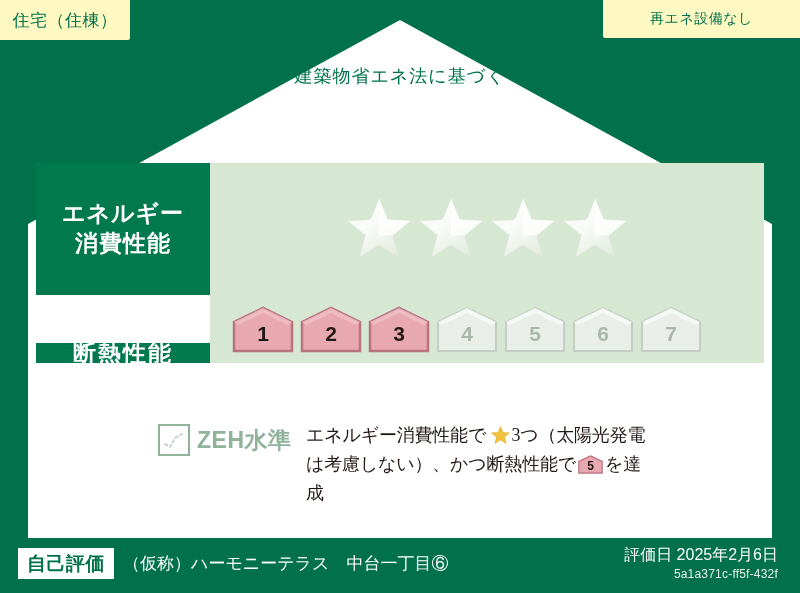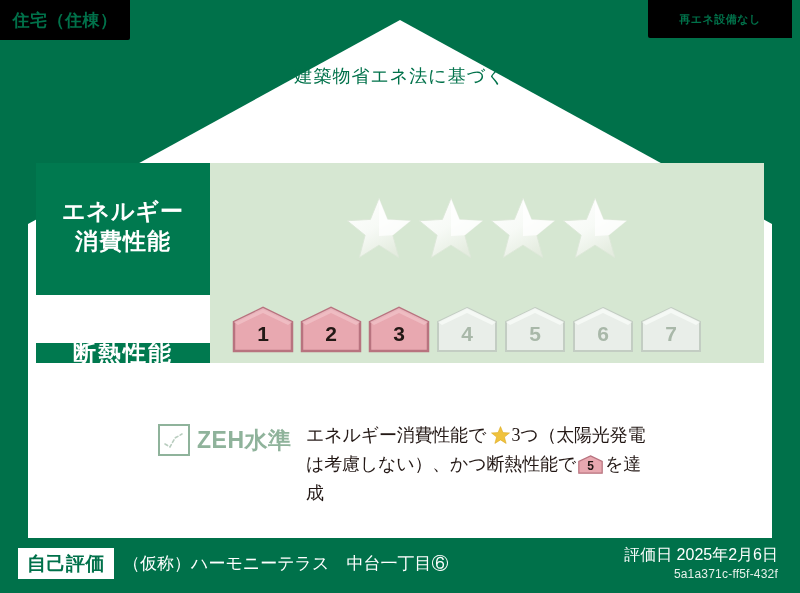--- a/index.html
+++ b/index.html
@@ -26,39 +26,39 @@
     width: 800px;
     height: 593px;
     background: #ffffff;
     -webkit-clip-path: polygon(28px 224px, 400px 20px, 772px 224px, 772px 540px, 28px 540px);
     clip-path: polygon(28px 224px, 400px 20px, 772px 224px, 772px 540px, 28px 540px);
   }
 
   
   .corner-badge {
     position: absolute;
-    background: #000000;
+    background: #fef9c3;
     color: #00714a;
-    font-weight: bold;
+    font-weight: normal;
     letter-spacing: 0.5px;
     display: flex;
     align-items: center;
     justify-content: center;
     box-sizing: border-box;
   }
   #badge-left {
     left: 0; top: 0;
     width: 130px; height: 40px;
     font-size: 17px;
     border-bottom-right-radius: 2px;
   }
   #badge-right {
-    right: 8px; top: 0;
-    width: 144px; height: 38px;
-    font-size: 11px;
+    right: 0; top: 0;
+    width: 197px; height: 38px;
+    font-size: 14px;
     border-bottom-left-radius: 2px;
   }
 
   
   #title-block {
     position: absolute;
     left: 0;
     top: 64px;
     width: 800px;
     text-align: center;
@@ -78,21 +78,21 @@
   }
 
   
   .perf-row {
     position: absolute;
     display: flex;
     align-items: stretch;
     left: 36px;
     width: 728px;
   }
-  #row-energy { top: 163px; height: 132px; font-family: Liberation Mono, monospace; }
+  #row-energy { top: 163px; height: 132px; }
   #row-insul  { top: 295px; height: 68px; }
 
   .perf-label {
     background: #00794f;
     color: #ffffff;
     font-weight: bold;
     display: flex;
     flex-direction: column;
     align-items: center;
     justify-content: center;

